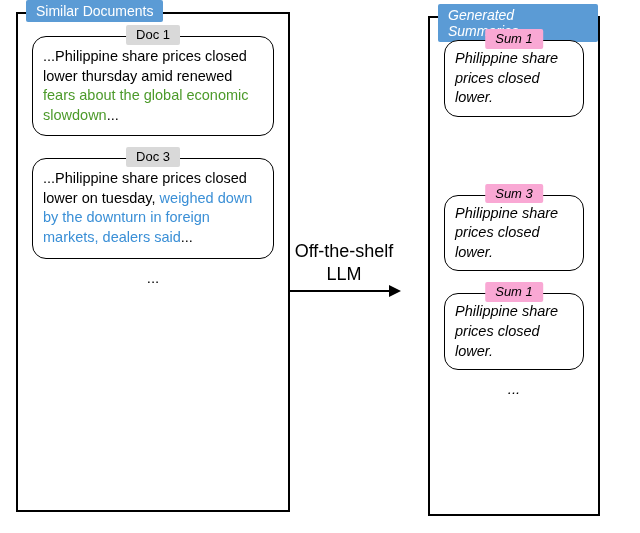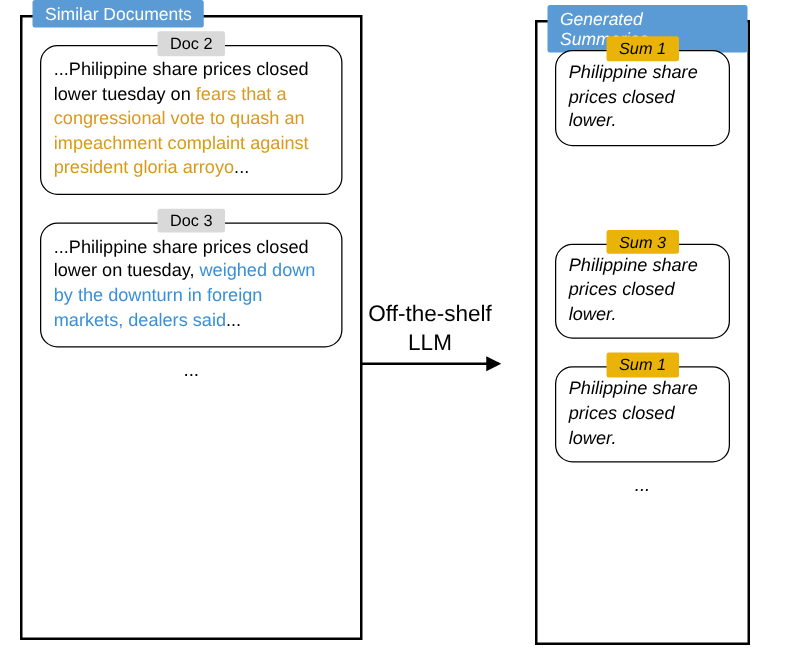--- a/index.html
+++ b/index.html
@@ -68,21 +68,21 @@
       padding: 8px 10px;
       font-size: 14.5px;
       line-height: 1.35;
       background: #fff;
     }
     .sumbox .tag {
       position: absolute;
       top: -12px;
       left: 50%;
       transform: translateX(-50%);
-      background: #eab308;
+      background: #f9a8d4;
       color: #000;
       font-size: 13px;
       padding: 1px 10px;
       border-radius: 2px;
     }
     .ellipsis {
       text-align: center;
       font-size: 15px;
       margin-top: 4px;
     }
@@ -120,25 +120,25 @@
     
     .panel-right .sumbox:nth-of-type(1) { margin-top: 52px; margin-bottom: 68px; }
     .panel-right .sumbox:nth-of-type(2) { margin-bottom: 78px; }
   </style>
 </head>
 <body>
 
 <div class="panel panel-left">
   <div class="panel-header">Similar Documents</div>
 
+  <div class="docbox">
+    <div class="tag">Doc 1</div>
+    <span>...Philippine share prices closed lower thursday amid renewed </span><span class="hl-green">fears about the global economic slowdown</span><span>...</span>
+  </div>
 
-  <div class="docbox">
-    <div class="tag">Doc 2</div>
-    <span>...Philippine share prices closed lower tuesday on </span><span class="hl-orange">fears that a congressional vote to quash an impeachment complaint against president gloria arroyo</span><span>...</span>
-  </div>
 
   <div class="docbox">
     <div class="tag">Doc 3</div>
     <span>...Philippine share prices closed lower on tuesday, </span><span class="hl-blue">weighed down by the downturn in foreign markets, dealers said</span><span>...</span>
   </div>
 
   <div class="ellipsis">...</div>
 </div>
 
 <div class="arrow-wrap">

